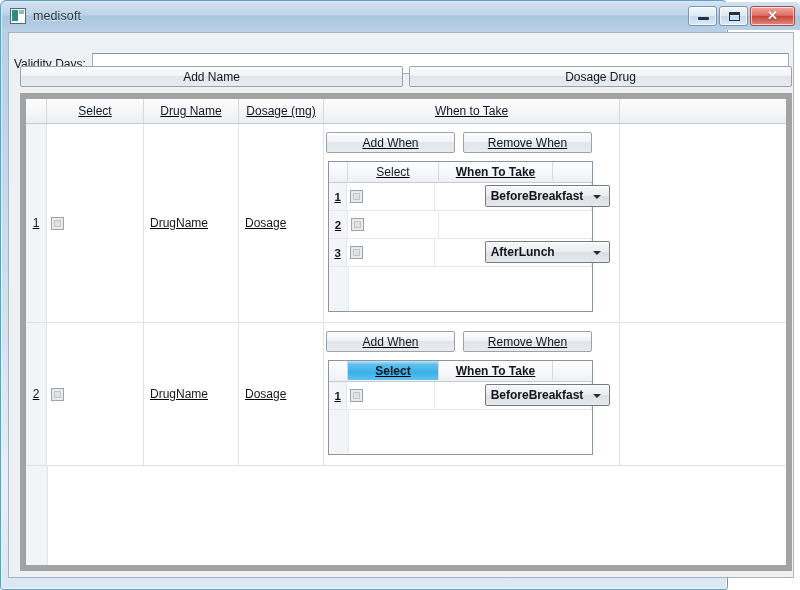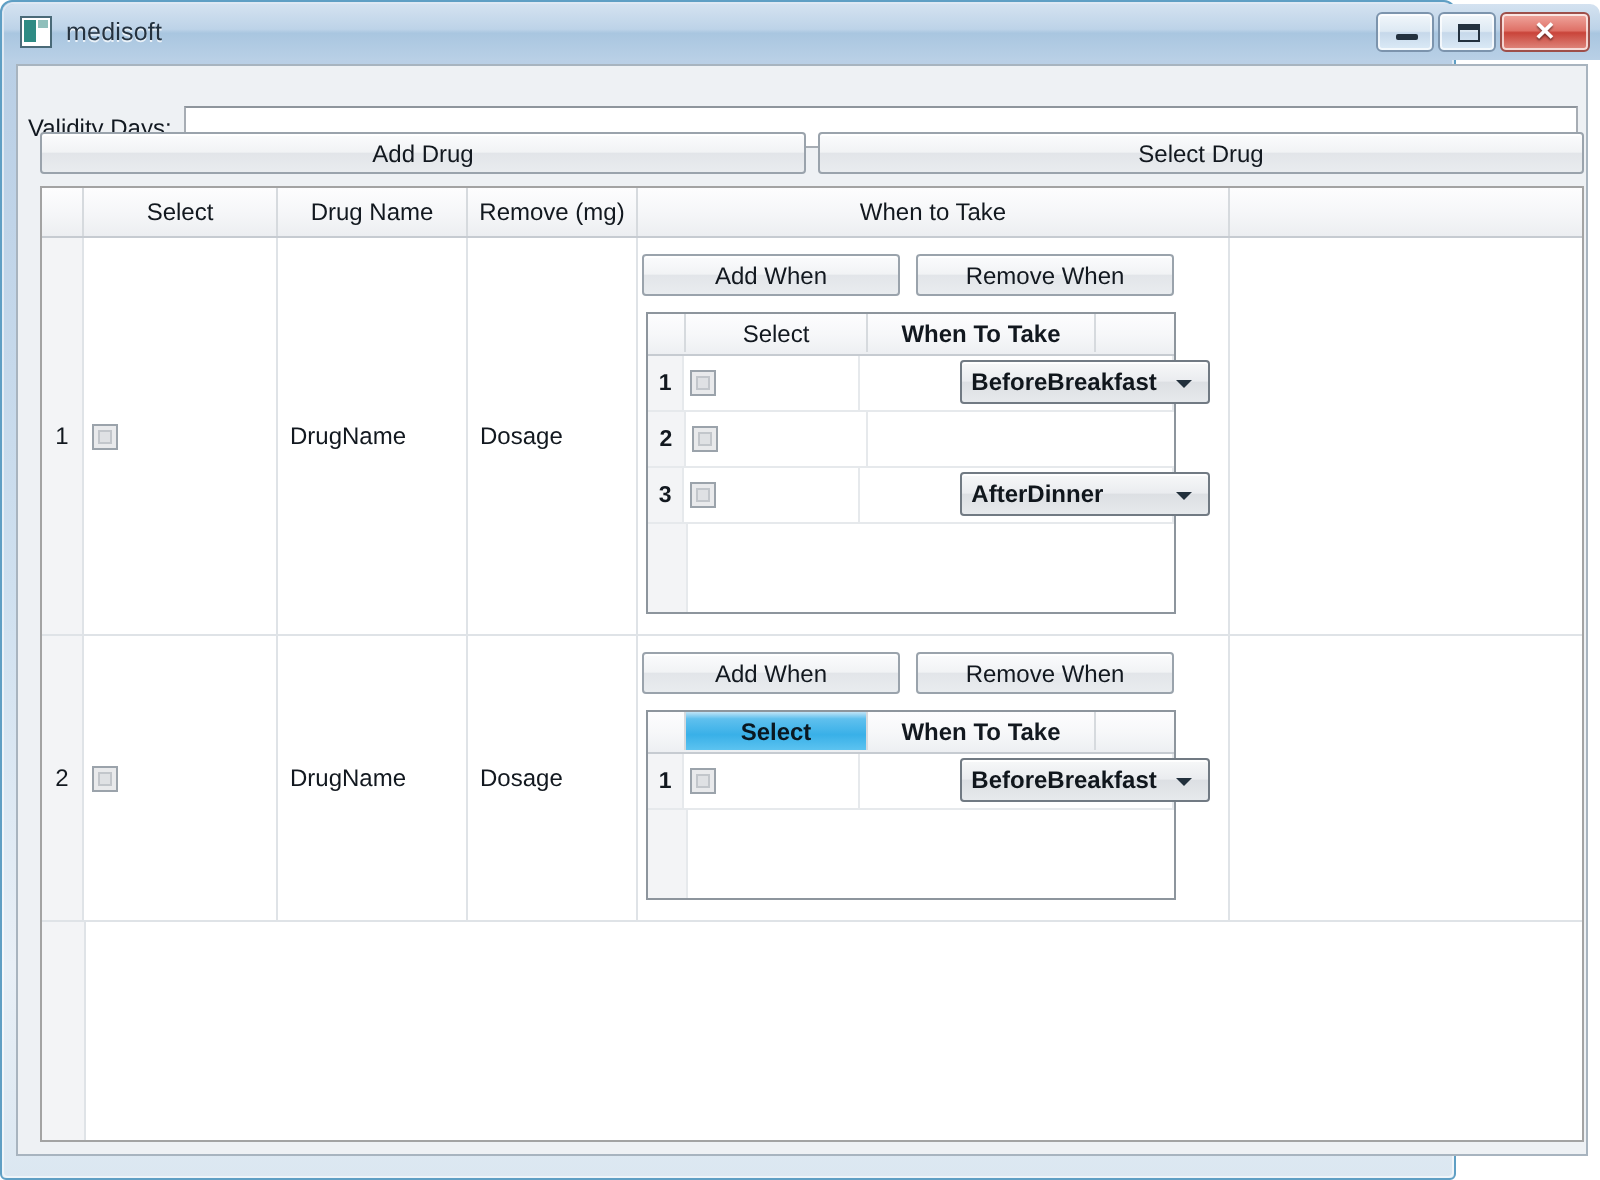--- a/index.html
+++ b/index.html
@@ -180,23 +180,24 @@
     left: 400px; top: 33px;
     width: 383px; height: 21px;
   }
 
   
   .grid {
     position: absolute;
     left: 11px; top: 60px;
     width: 772px; height: 478px;
     box-sizing: border-box;
-    border: 1px solid #a3a3a3;
+    border: 6px solid #a3a3a3;
     background: #0c4a6e;
     overflow: hidden;
+    text-decoration: underline;
   }
   .grid-head {
     display: flex;
     height: 24px;
     background: linear-gradient(to bottom, #fdfdfe 0%, #f5f6f8 55%, #eceef1 100%);
     border-bottom: 1px solid #c6cbd1;
   }
   .grid-head .hc {
     box-sizing: border-box;
     border-right: 1px solid #d6dade;
@@ -404,32 +405,32 @@
   </div>
 
   <div class="client">
 
     <div class="validity-row">
       <span class="validity-label">Validity Days:</span>
       <input class="validity-input" type="text" value="" style="">
     </div>
 
     <div class="btn btn-add-drug">
-      <span>Add Drug</span>
+      <span>Add Name</span>
     </div>
     <div class="btn btn-remove-drug">
-      <span>Select Drug</span>
+      <span>Dosage Drug</span>
     </div>
 
     <div class="grid">
       <div class="grid-head">
         <div class="hc col-gutter"></div>
         <div class="hc col-select">Select</div>
         <div class="hc col-drug">Drug Name</div>
-        <div class="hc col-dosage">Remove (mg)</div>
+        <div class="hc col-dosage">Dosage (mg)</div>
         <div class="hc col-when">When to Take</div>
         <div class="hc col-pad"></div>
       </div>
 
       <div class="grid-body">
 
         <div class="grow">
           <div class="cell gutter col-gutter">1</div>
           <div class="cell select-cell col-select">
             <span class="chk"></span>
@@ -476,21 +477,21 @@
                   <div class="icell ipad"></div>
                 </div>
 
                 <div class="irow">
                   <div class="icell igutter icol-gutter">3</div>
                   <div class="icell iselect icol-select">
                     <span class="chk"></span>
                   </div>
                   <div class="icell iwhen icol-when">
                     <div class="combo">
-                      <span>AfterDinner</span>
+                      <span>AfterLunch</span>
                       <span class="arrow"></span>
                     </div>
                   </div>
                   <div class="icell ipad"></div>
                 </div>
 
                 <div class="inner-filler">
                   <div class="fg"></div>
                   <div class="fb"></div>
                 </div>

